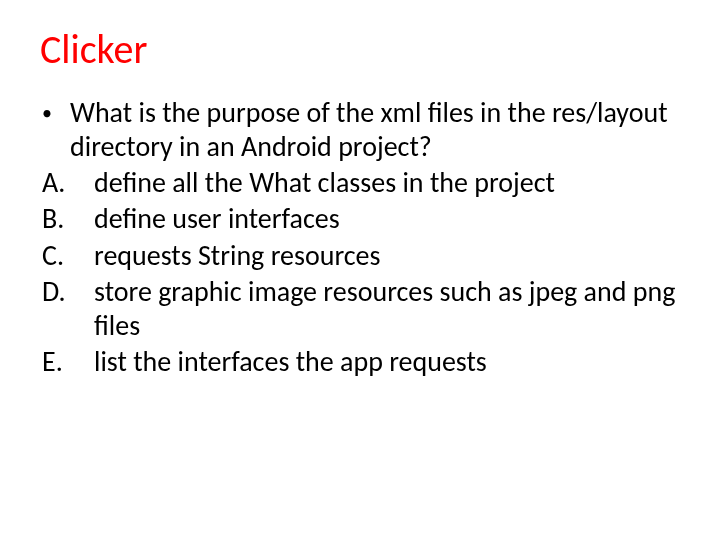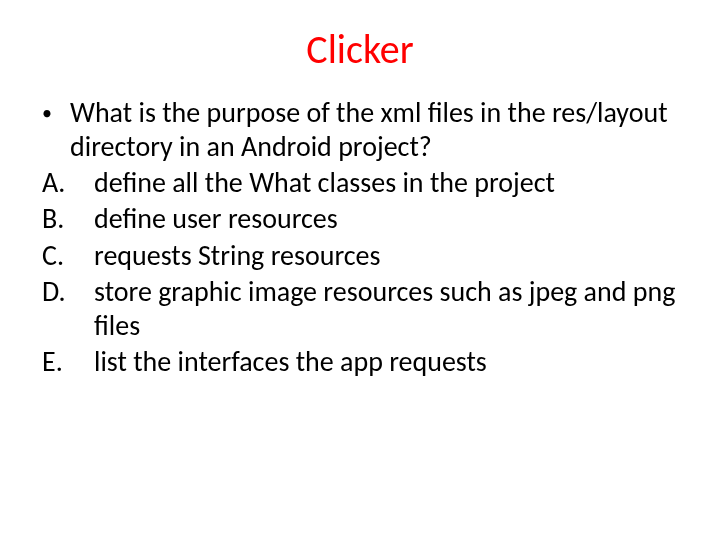--- a/index.html
+++ b/index.html
@@ -13,21 +13,21 @@
     overflow: hidden;
   }
   .slide {
     width: 720px;
     height: 540px;
     position: relative;
     box-sizing: border-box;
     padding: 20px 40px 20px 40px;
   }
   .title {
-    text-align: center;
+    text-align: left;
     color: #ff0000;
     font-size: 40px;
     font-weight: 400;
     margin: 5px 0 22px 0;
     letter-spacing: 0px;
   }
   .content {
     font-size: 28px;
     line-height: 1.22;
     color: #000;
@@ -76,21 +76,21 @@
       <div class="bullet-text">What is the purpose of the xml files in the res/layout directory in an Android project?</div>
     </div>
 
     <div class="option-row">
       <div class="option-label">A.</div>
       <div class="option-text">define all the What classes in the project</div>
     </div>
 
     <div class="option-row">
       <div class="option-label">B.</div>
-      <div class="option-text">define user resources</div>
+      <div class="option-text">define user interfaces</div>
     </div>
 
     <div class="option-row">
       <div class="option-label">C.</div>
       <div class="option-text">requests String resources</div>
     </div>
 
     <div class="option-row">
       <div class="option-label">D.</div>
       <div class="option-text">store graphic image resources such as jpeg and png files</div>

